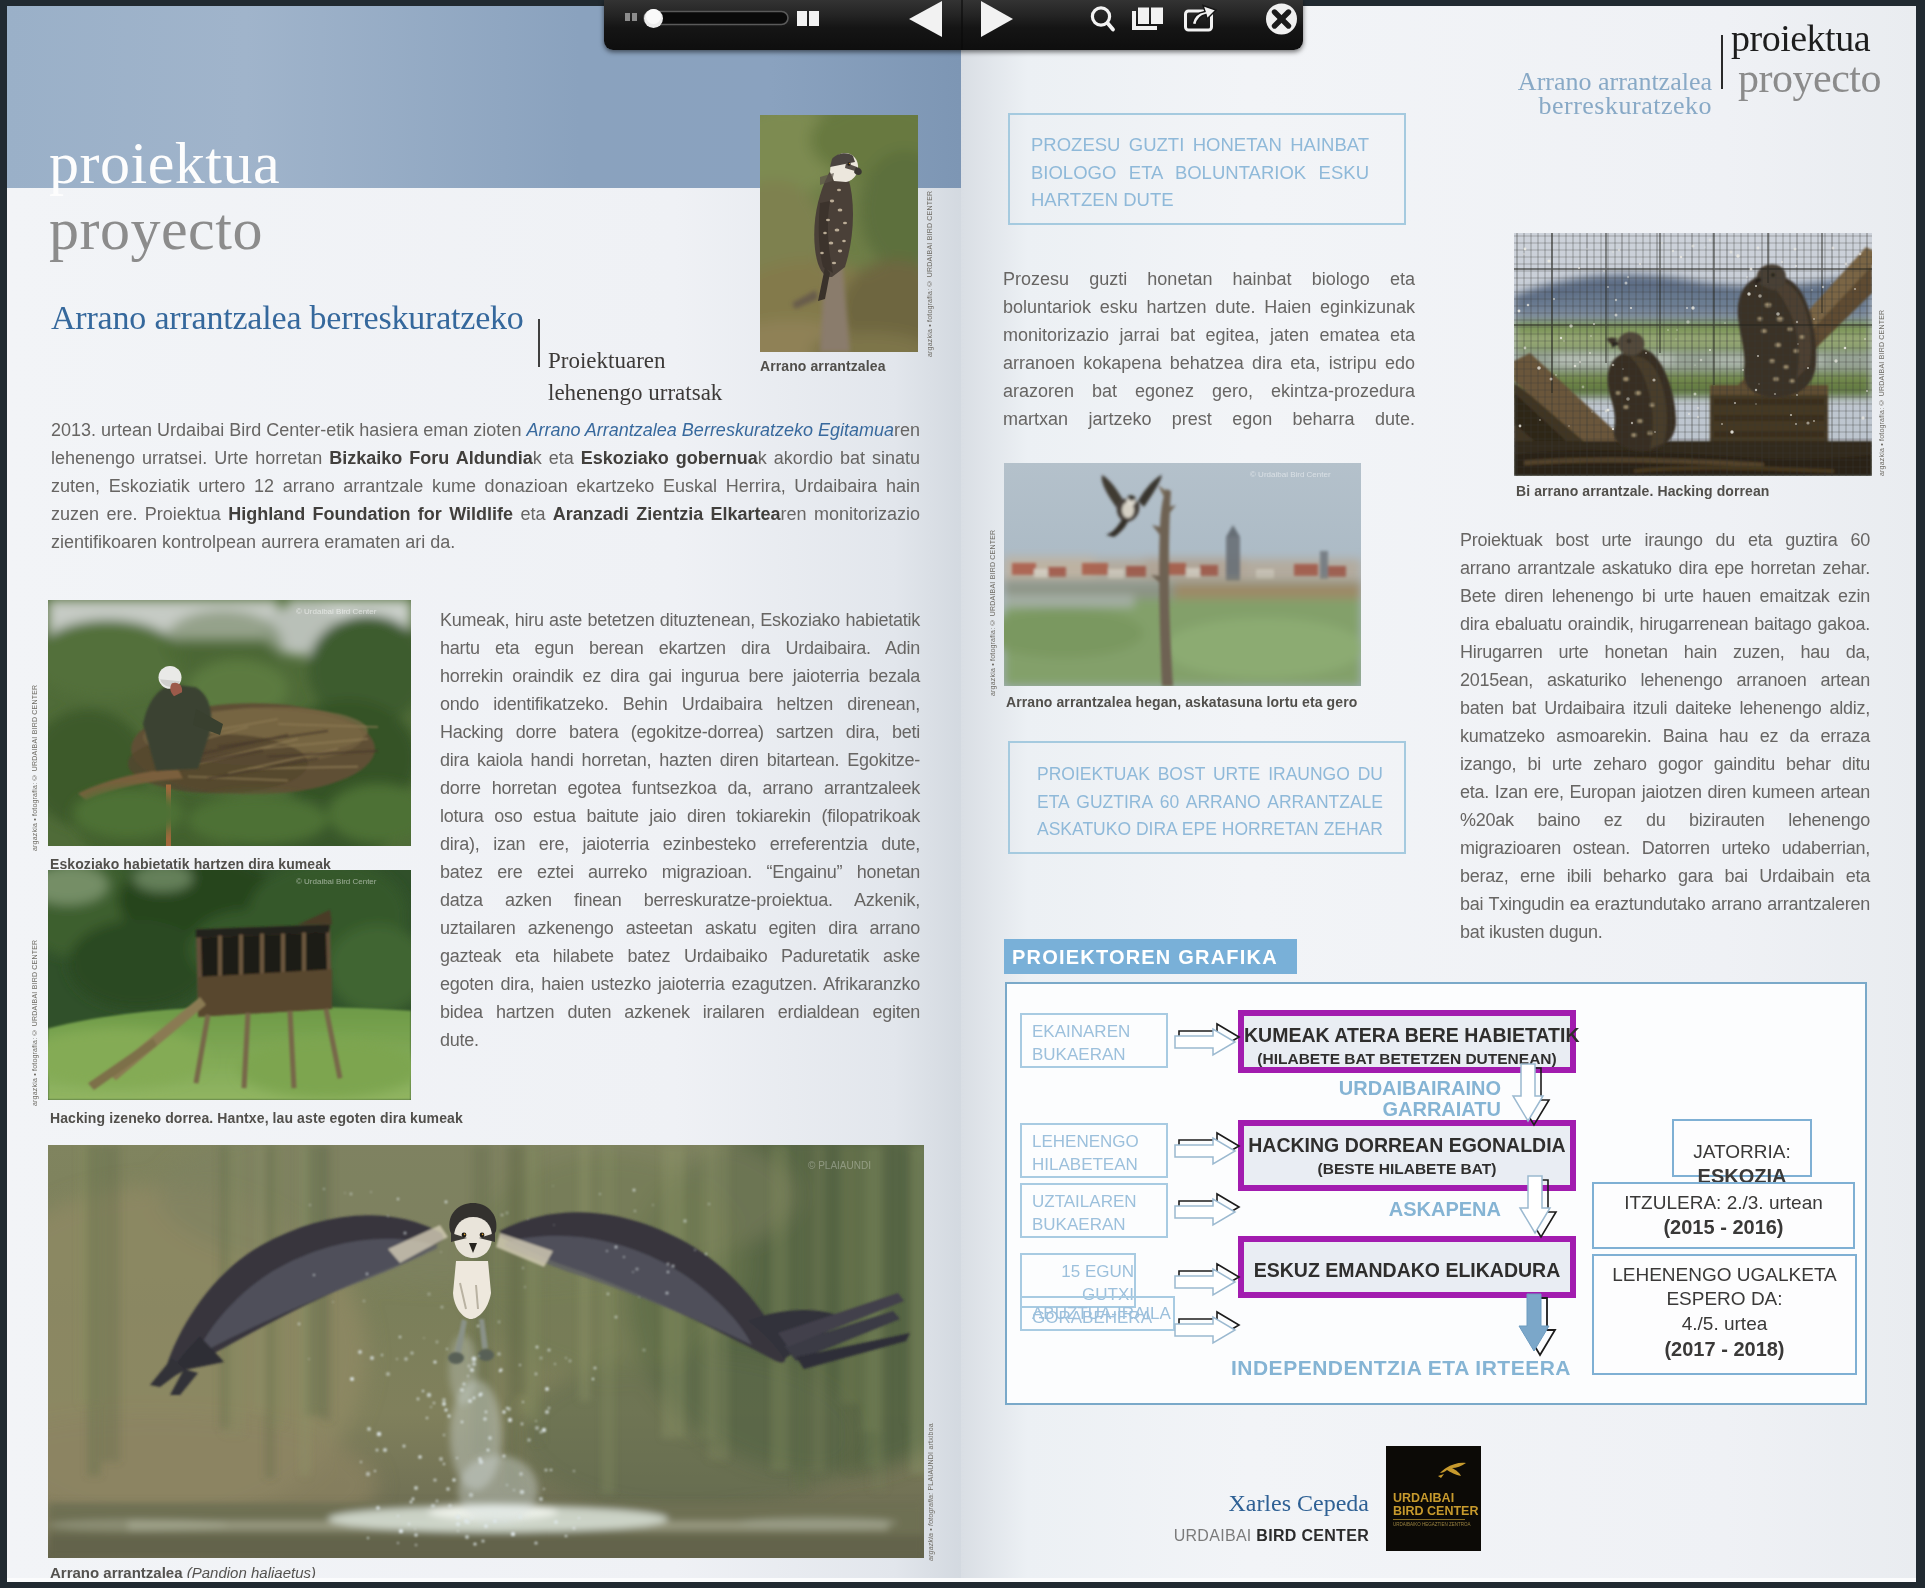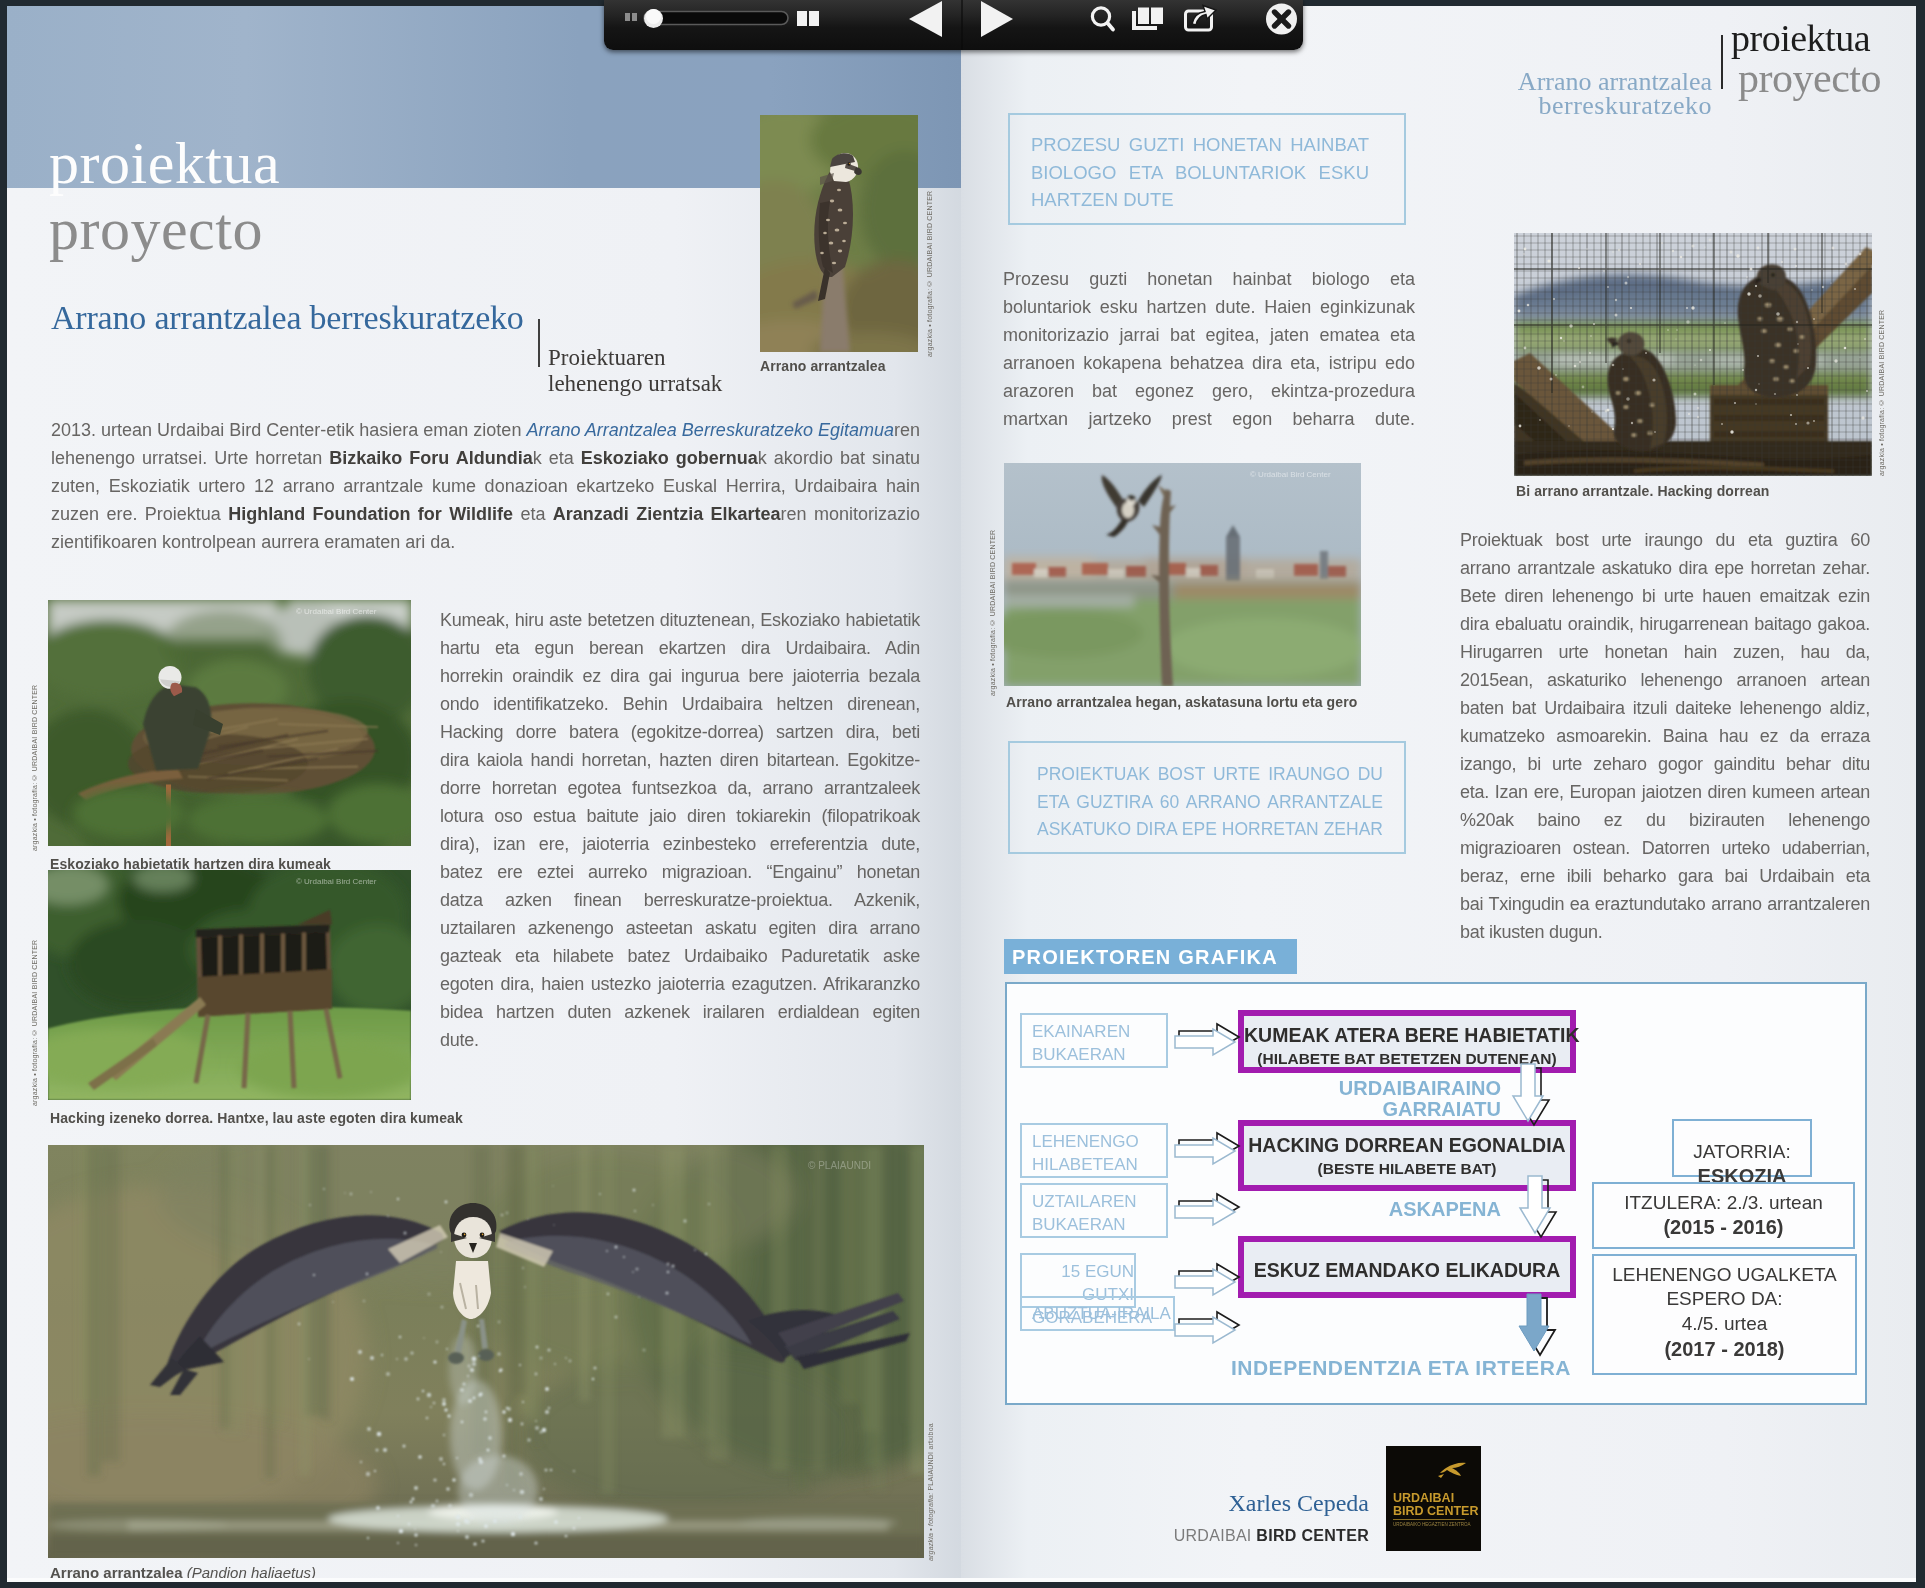--- a/index.html
+++ b/index.html
@@ -14,21 +14,21 @@
   }
   #pageL::after, #pageR::after { content:""; position:absolute; left:0; right:0; bottom:0; height:4px; background:#fbfcfd; }
   #band { left:0px; top:0px; width:954px; height:182px;
     background:linear-gradient(to right,#9ab0c8 0%,#a0b4cb 25%,#8aa2be 60%,#8aa2bf 80%,#7d96b4 100%);
   }
   .serif { font-family:"Liberation Serif", serif; }
   #proiektuaL { left:42px; top:123px; font-size:60px; color:#fdfdfd; letter-spacing:0.5px;}
   #proyectoL { left:42px; top:189px; font-size:60px; color:#8c8c8c; letter-spacing:0.5px;}
   #titleL { left:44px; top:293px; font-size:34px; color:#35689c; letter-spacing:-0.2px; }
   #tbar { left:531px; top:313px; width:2px; height:48px; background:#3f3f3f; }
-  #subT { left:541px; top:339px; font-size:23px; color:#3d3a38; line-height:26px;}
+  #subT { left:541px; top:339px; font-size:23px; color:#3d3a38; line-height:32px;}
   .body-t { font-size:18px; color:#676563; line-height:28px; }
   .jl { text-align:justify; text-align-last:justify; height:28px; white-space:nowrap; }
   .jl.last { text-align-last:left; }
   b { color:#413f3c; }
   .cap { font-size:14px; font-weight:bold; color:#514f4b; letter-spacing:0.1px; }
   .rot { font-size:7px; color:#6e6b64; writing-mode:vertical-rl; transform:rotate(180deg); letter-spacing:0.2px; white-space:nowrap; }
   .bluebox { border:2px solid #a5cadf; color:#8fb9d9; font-size:18.5px; line-height:27.5px; }
   .bluebox .jl { height:27.5px; }
   .fcbox { position:absolute; border:2px solid #a8cbe2; color:#9cc0dc; font-size:17px; line-height:23px; padding:5px 0 0 10px; }
   .cbox { position:absolute; border:6px solid #a21caf; background:#e9edf3; text-align:center; color:#2f2e2d; }

